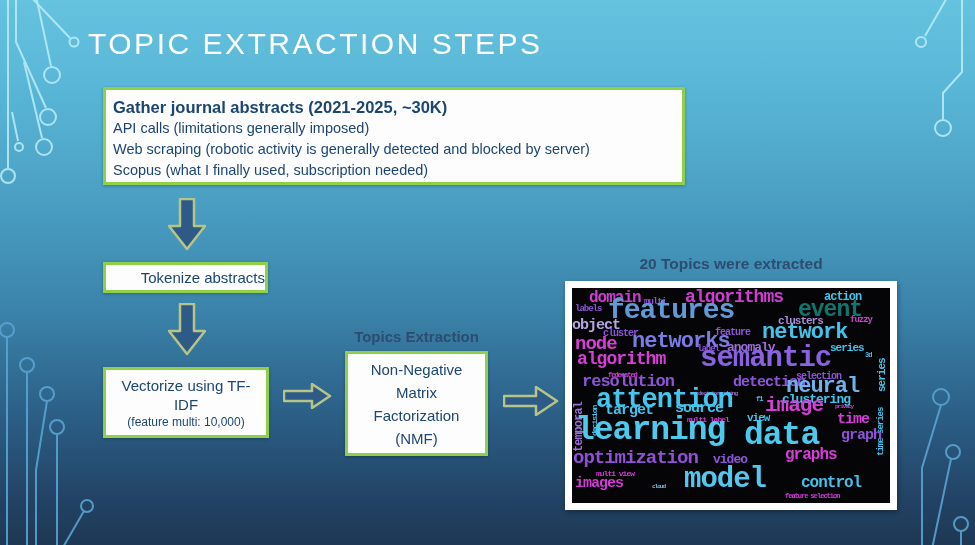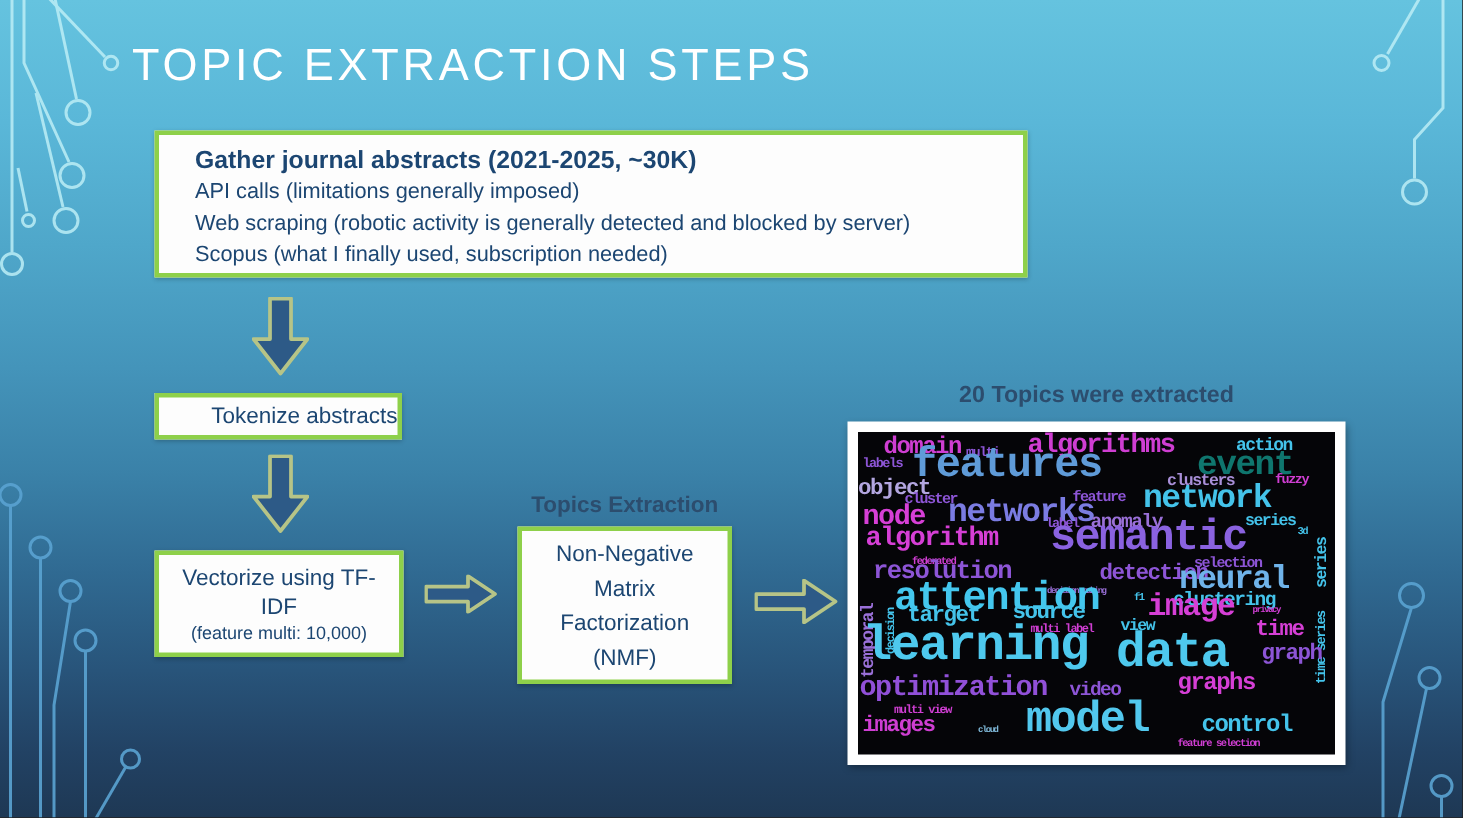--- a/index.html
+++ b/index.html
@@ -15,21 +15,21 @@
     position:absolute; left:88px; top:27px;
     font-size:30px; font-weight:400; letter-spacing:2.5px;
     color:var(--title-color,#fff);
   }
   .wbox{
     position:absolute; background:#fdfdfd;
     border:3px solid var(--accent-green,#8ed04a);
     color:var(--box-text,#1c4672); box-sizing:border-box;
     box-shadow:0 1px 3px rgba(0,0,0,.25);
   }
-  .gather{left:103px; top:87px; width:582px; height:98px; padding:6px 24px;}
+  .gather{left:103px; top:87px; width:582px; height:98px; padding:6px 7px;}
   .gather .hd{font-size:16.5px; font-weight:bold; line-height:22px;}
   .gather .ln{font-size:14.5px; line-height:21px;}
   .tokenize{left:103px; top:262px; width:165px; height:31px;
     display:flex; align-items:center; justify-content:flex-end; font-size:15px;}
   .vectorize{left:103px; top:367px; width:166px; height:71px; padding:6px 10px;
     text-align:center; display:flex; flex-direction:column; justify-content:center;}
   .vectorize .main{font-size:15px; line-height:19px;}
   .vectorize .sub{font-size:12px; line-height:16px;}
   .nmf{left:345px; top:351px; width:143px; height:105px; padding:8px 9px;
     text-align:center; font-size:15px; line-height:23px;

